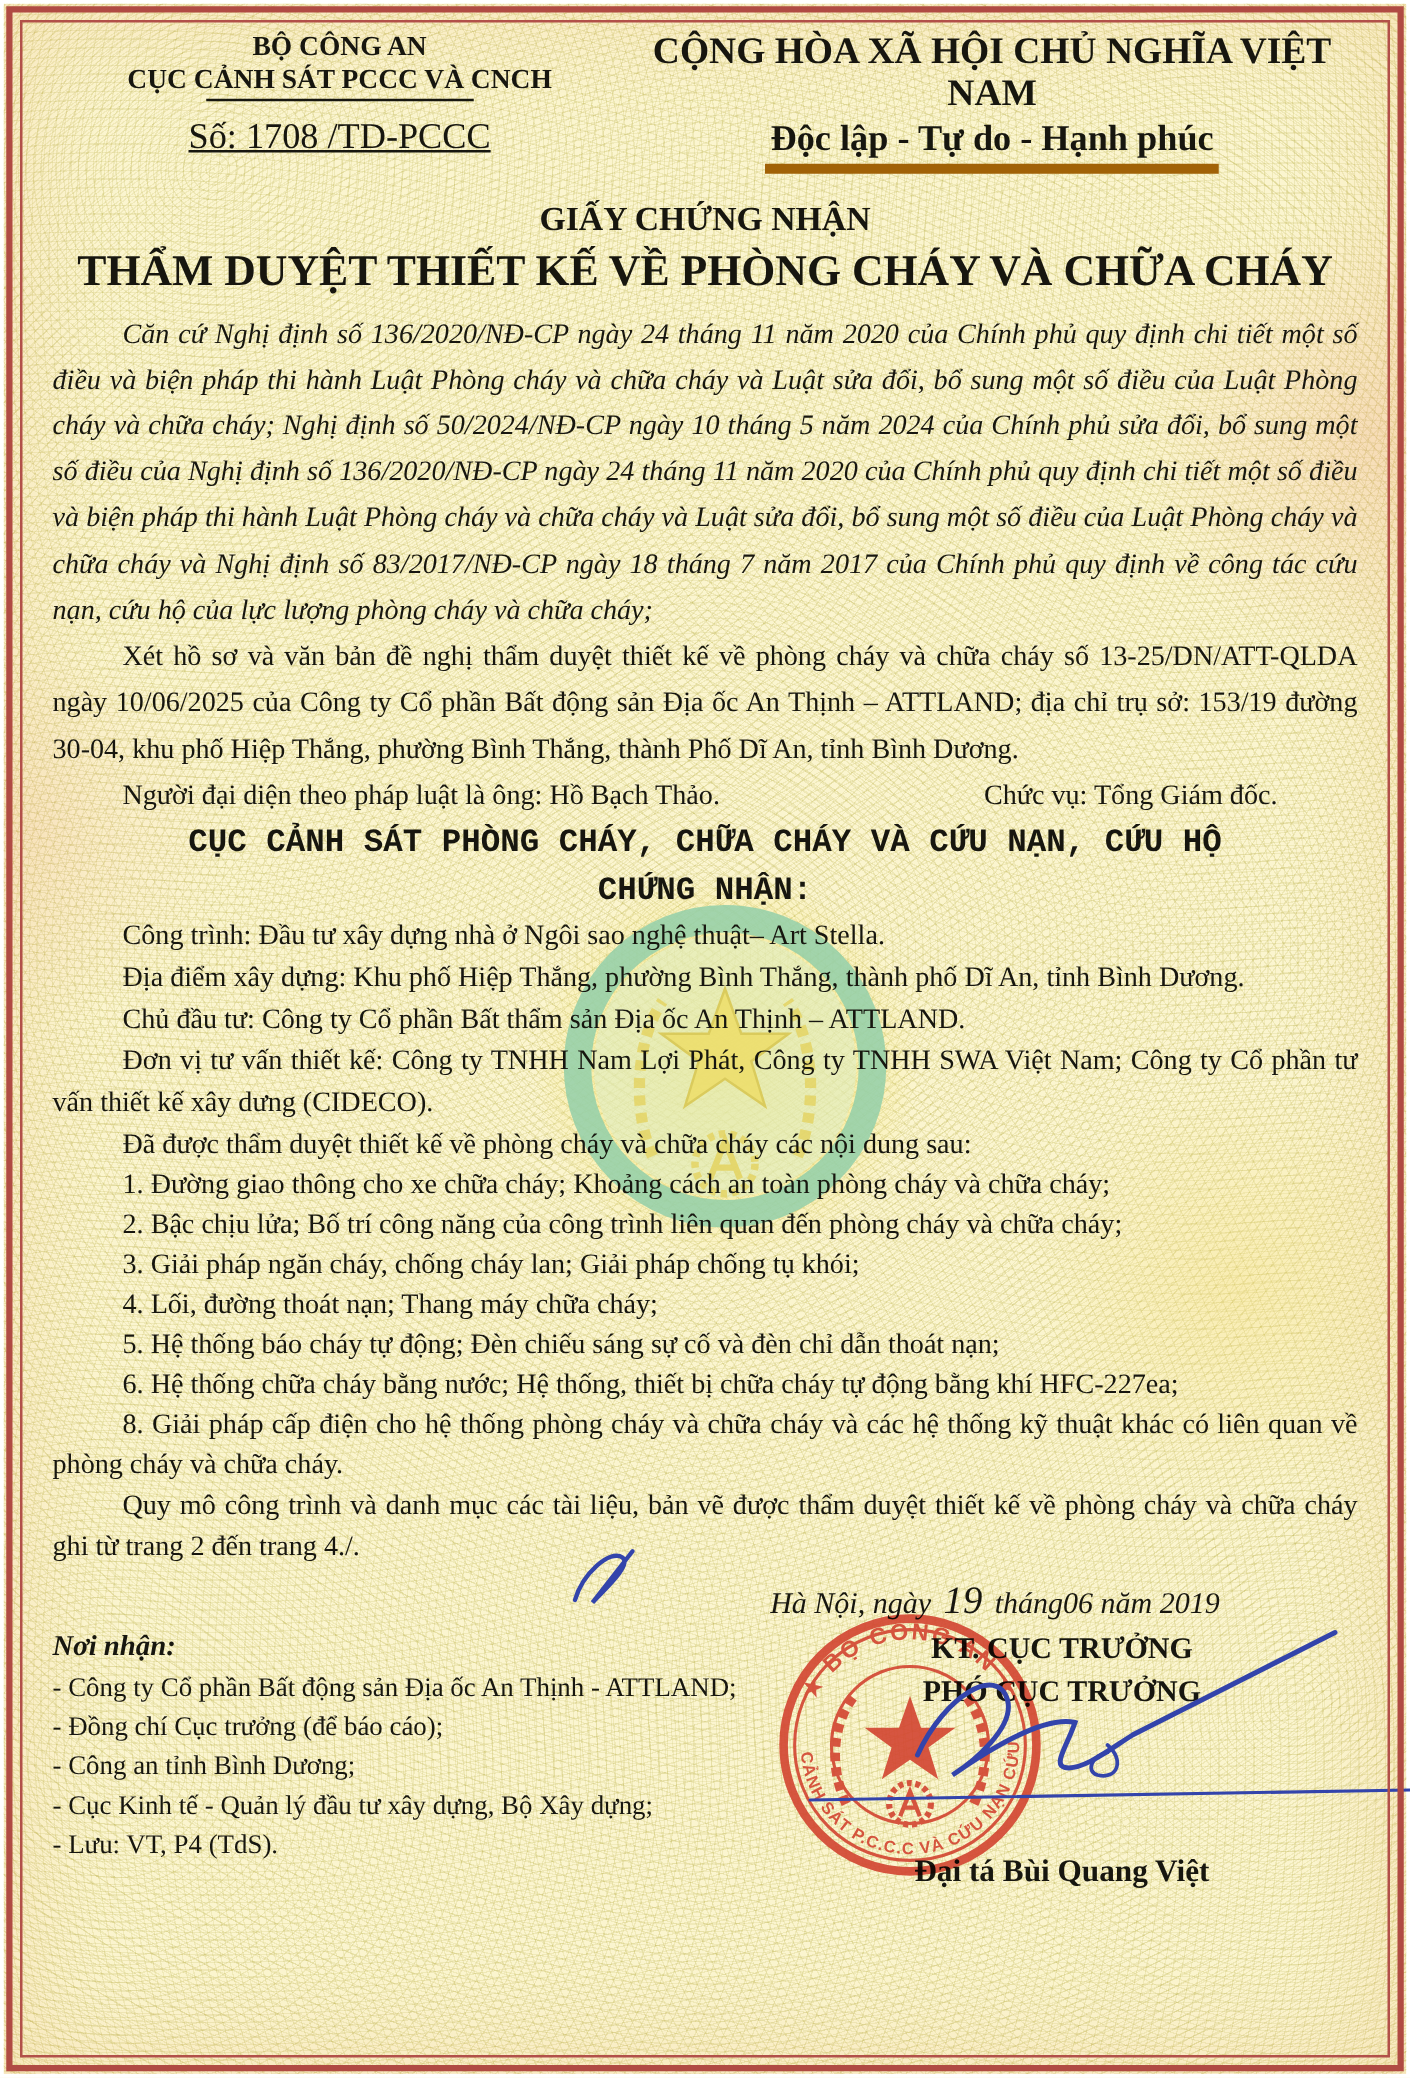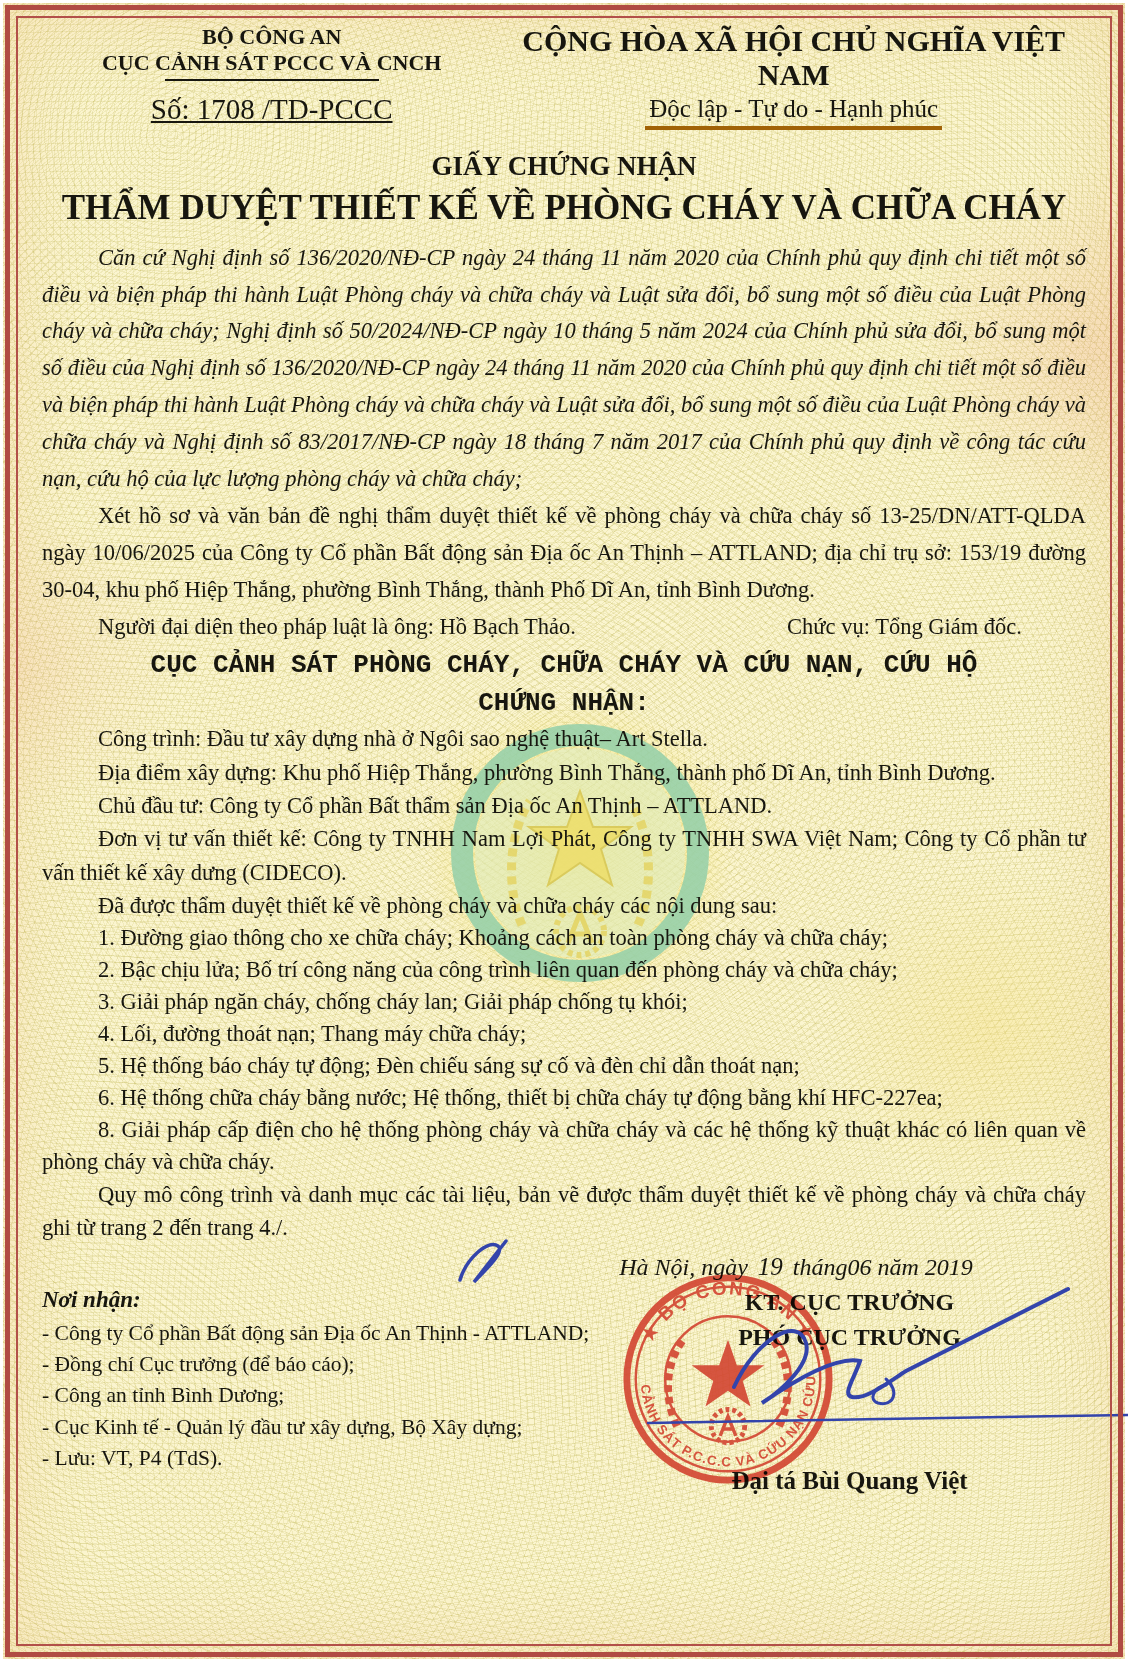--- a/index.html
+++ b/index.html
@@ -22,42 +22,42 @@
   .content{position:absolute;inset:0;padding:24px 42px 0 42px;z-index:2;}
 
   .head{display:flex;}
   .head-left{width:44%;text-align:center;}
   .hl1{font-size:22px;font-weight:bold;}
   .hl2{font-size:22px;font-weight:bold;}
   .hl-rule{width:214px;border-bottom:2px solid #17160f;margin:3px auto 12px auto;}
   .hl-num{font-size:29px;text-decoration:underline;}
   .head-right{flex:1;text-align:center;}
   .hr1{font-size:30px;font-weight:bold;}
-  .hr2{font-size:25px;font-weight:normal;display:inline-block;border-bottom:4px solid #a16207;padding:0 4px 3px 4px;margin-top:3px;}
+  .hr2{font-size:29px;font-weight:bold;display:inline-block;border-bottom:8px solid #a16207;padding:0 4px 3px 4px;margin-top:3px;}
 
   .title{ text-align:center;margin-top:18px;font-weight:bold;line-height:1.35;}
   .t1{font-size:27px;}
   .t2{font-size:35px;}
 
   .body{margin-top:8px;font-size:22.5px;text-align:justify;}
   .para{margin:0;text-indent:56px;}
   .preamble{line-height:1.64;}
   .preamble .para{font-style:italic;}
   .plain{font-style:normal !important;}
   .rep-line{display:flex;line-height:1.64;}
   .rep-left{text-indent:56px;}
   .rep-right{margin-left:auto;margin-right:64px;}
 
   .cert-heading{text-align:center;font-weight:bold;font-size:26px;line-height:1.44;margin-top:2px;font-family:Liberation Mono, monospace;}
   .cert{line-height:1.48;}
   .items{line-height:1.42;}
   .closing{line-height:1.5;}
 
   .date-line{width:520px;margin:8px 30px 0 auto;text-align:center;font-style:italic;font-size:24px;white-space:nowrap;}
-  .date-day{font-size:25px;padding:0 4px;margin-top:36px;}
+  .date-day{font-size:31px;padding:0 4px;margin-top:36px;}
 
   .bottom{position:relative;display:flex;margin-top:4px;}
   .recipients{width:585px;}
   .rec-label{font-weight:bold;font-style:italic;font-size:23px;line-height:1.3;margin-bottom:3px;}
   .rec-item{font-size:21.5px;line-height:1.45;}
   .sign-col{flex:1;text-align:center;padding-right:14px;}
   .sign-title{font-weight:bold;font-size:24px;line-height:1.45;}
   .signer{font-weight:bold;font-size:25px;margin-top:112px;}
 
   .stamp{position:absolute;left:578px;top:-14px;width:216px;height:216px;z-index:3;opacity:.9;mix-blend-mode:multiply;}

